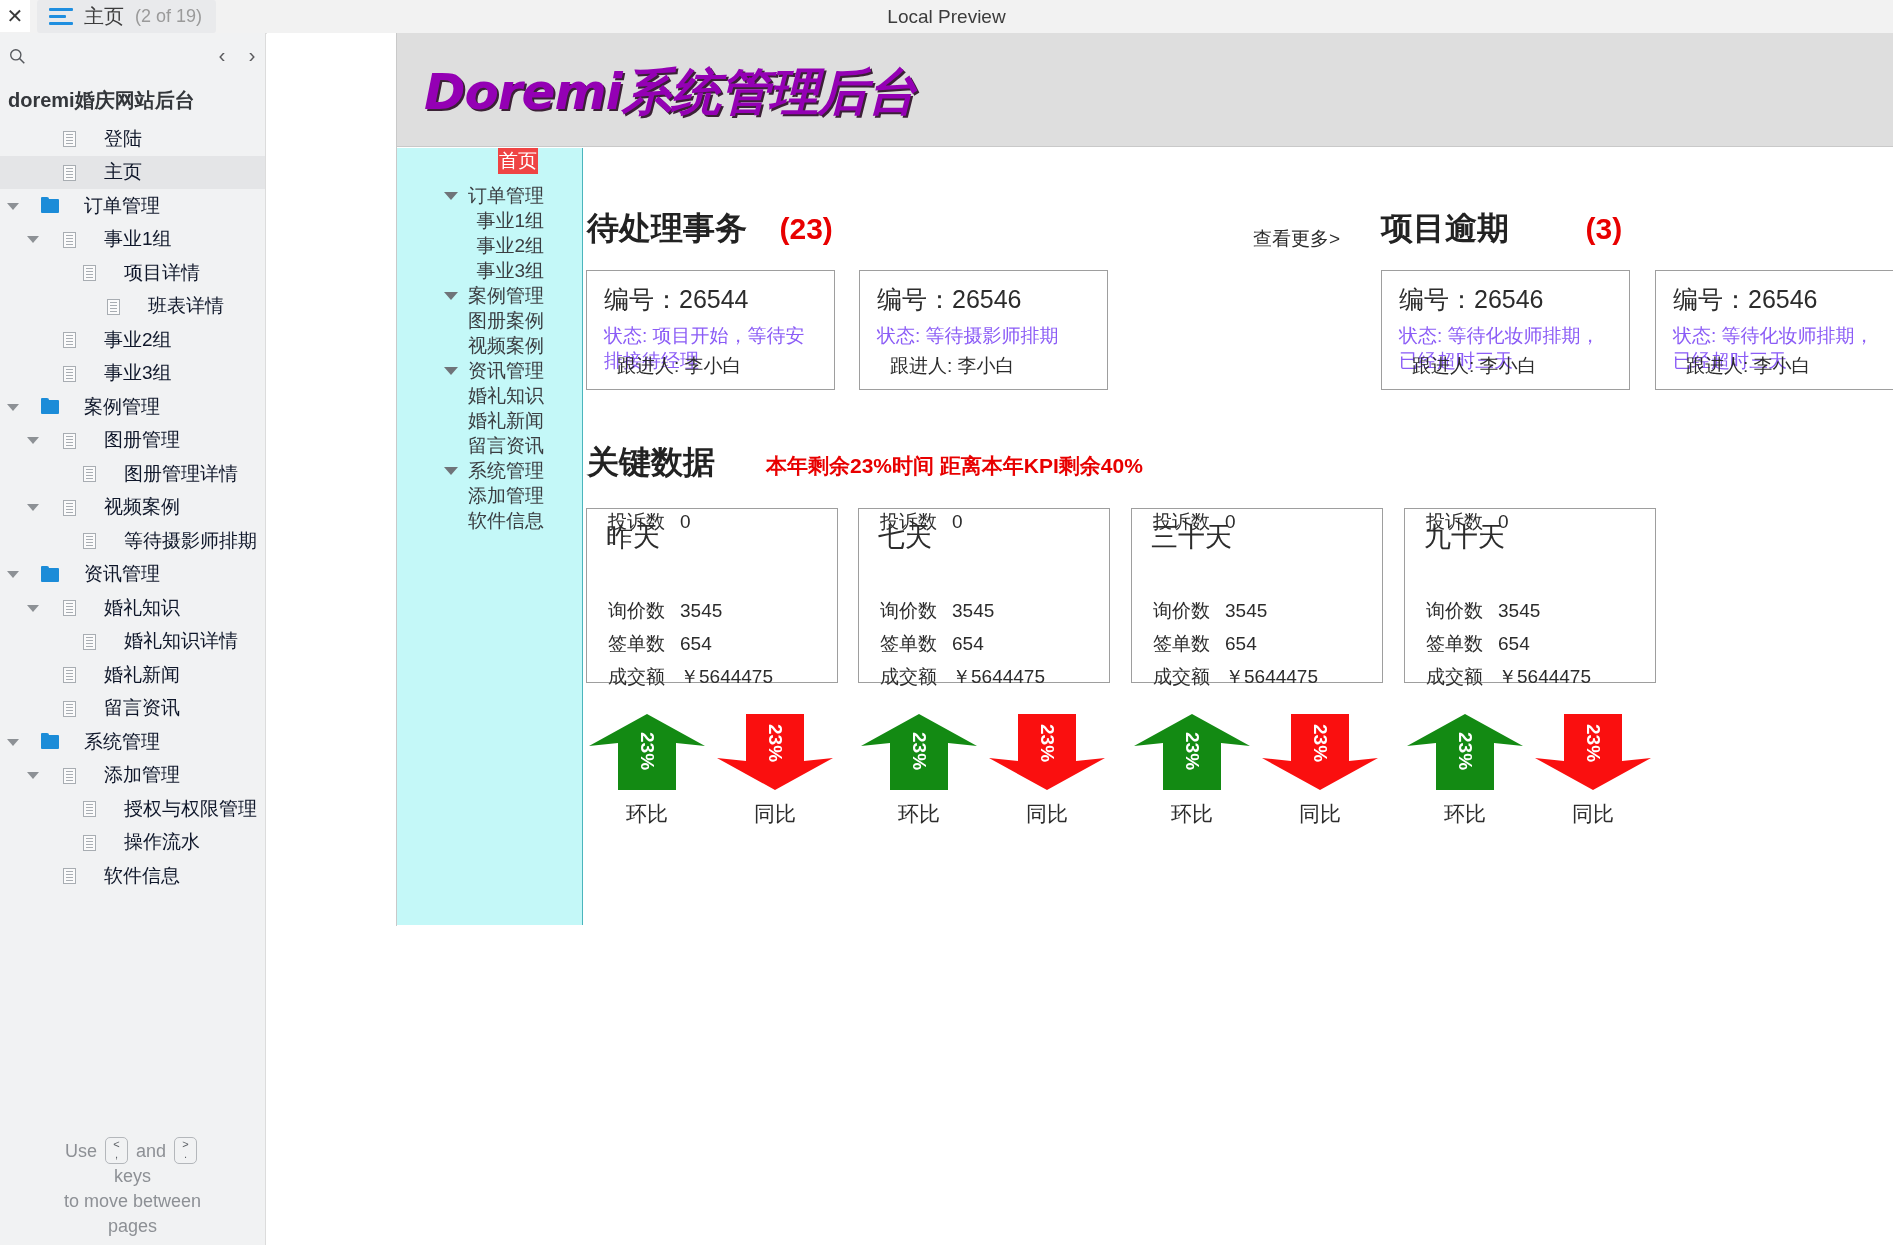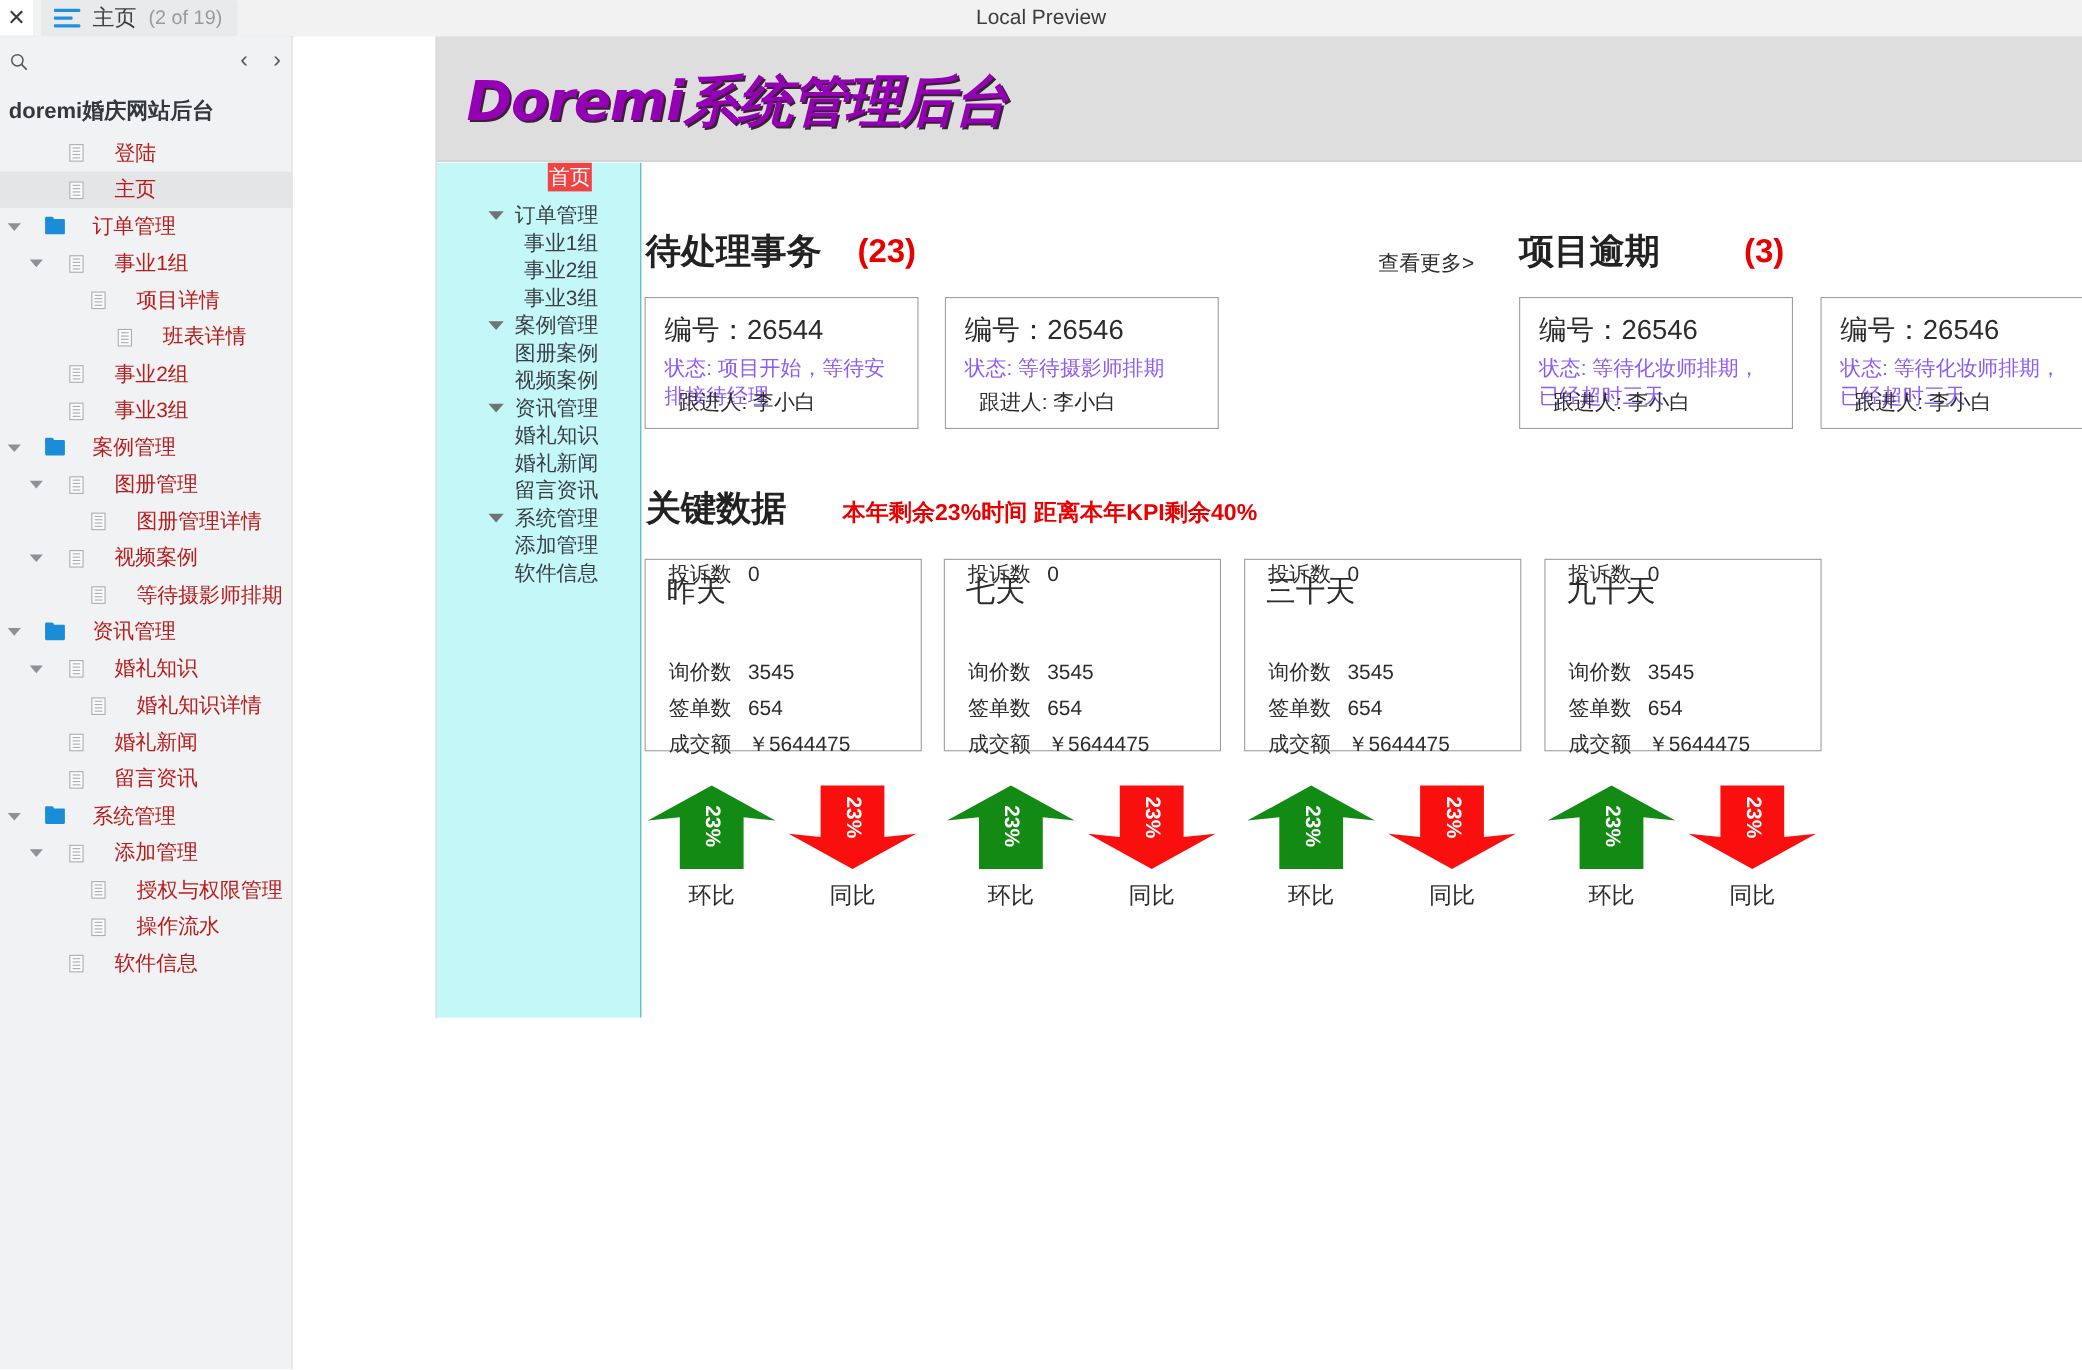--- a/index.html
+++ b/index.html
@@ -57,21 +57,21 @@
     font-size:21px;color:#59595c;cursor:pointer;
   }
   #nav-prev{left:208px;}
   #nav-next{left:238px;}
 
   #sb-title{
     padding:10px 0 8px 8px;font-size:20px;font-weight:bold;color:#34373b;
   }
   .tree-row{
     display:flex;align-items:center;height:33.5px;
-    font-size:19px;color:#b91c1c;cursor:pointer;white-space:nowrap;gap:16px;
+    font-size:19px;color:#0f172a;cursor:pointer;white-space:nowrap;gap:16px;
   }
   .tree-row.selected{background:#e4e5e7;}
   .caret{
     width:14px;height:14px;flex:0 0 14px;margin-right:5px;
     position:relative;
   }
   .caret.open::before{
     content:"";position:absolute;left:1px;top:4px;
     border-left:6px solid transparent;border-right:6px solid transparent;
     border-top:7px solid #8d9195;
@@ -355,20 +355,37 @@
         <span class="ficon doc"></span>
         <span>操作流水</span>
       </div>
       <div class="tree-row" style="padding-left: 26px;">
         <span class="caret"></span>
         <span class="ficon doc"></span>
         <span>软件信息</span>
       </div>
     </div>
 
+  <div id="sb-footer">
+    <div>
+      <span>Use</span>
+      <span class="kbd">
+        <span>&lt;</span>
+        <span class="lower">,</span>
+      </span>
+      <span>and</span>
+      <span class="kbd">
+        <span>&gt;</span>
+        <span class="lower">.</span>
+      </span>
+    </div>
+    <div>keys</div>
+    <div>to move between</div>
+    <div>pages</div>
+  </div>
 </div>
 
 <div id="canvas">
   <div id="app">
 
     <div id="app-header">
       <div id="app-logo">Doremi系统管理后台</div>
     </div>
 
     <div id="app-body">

